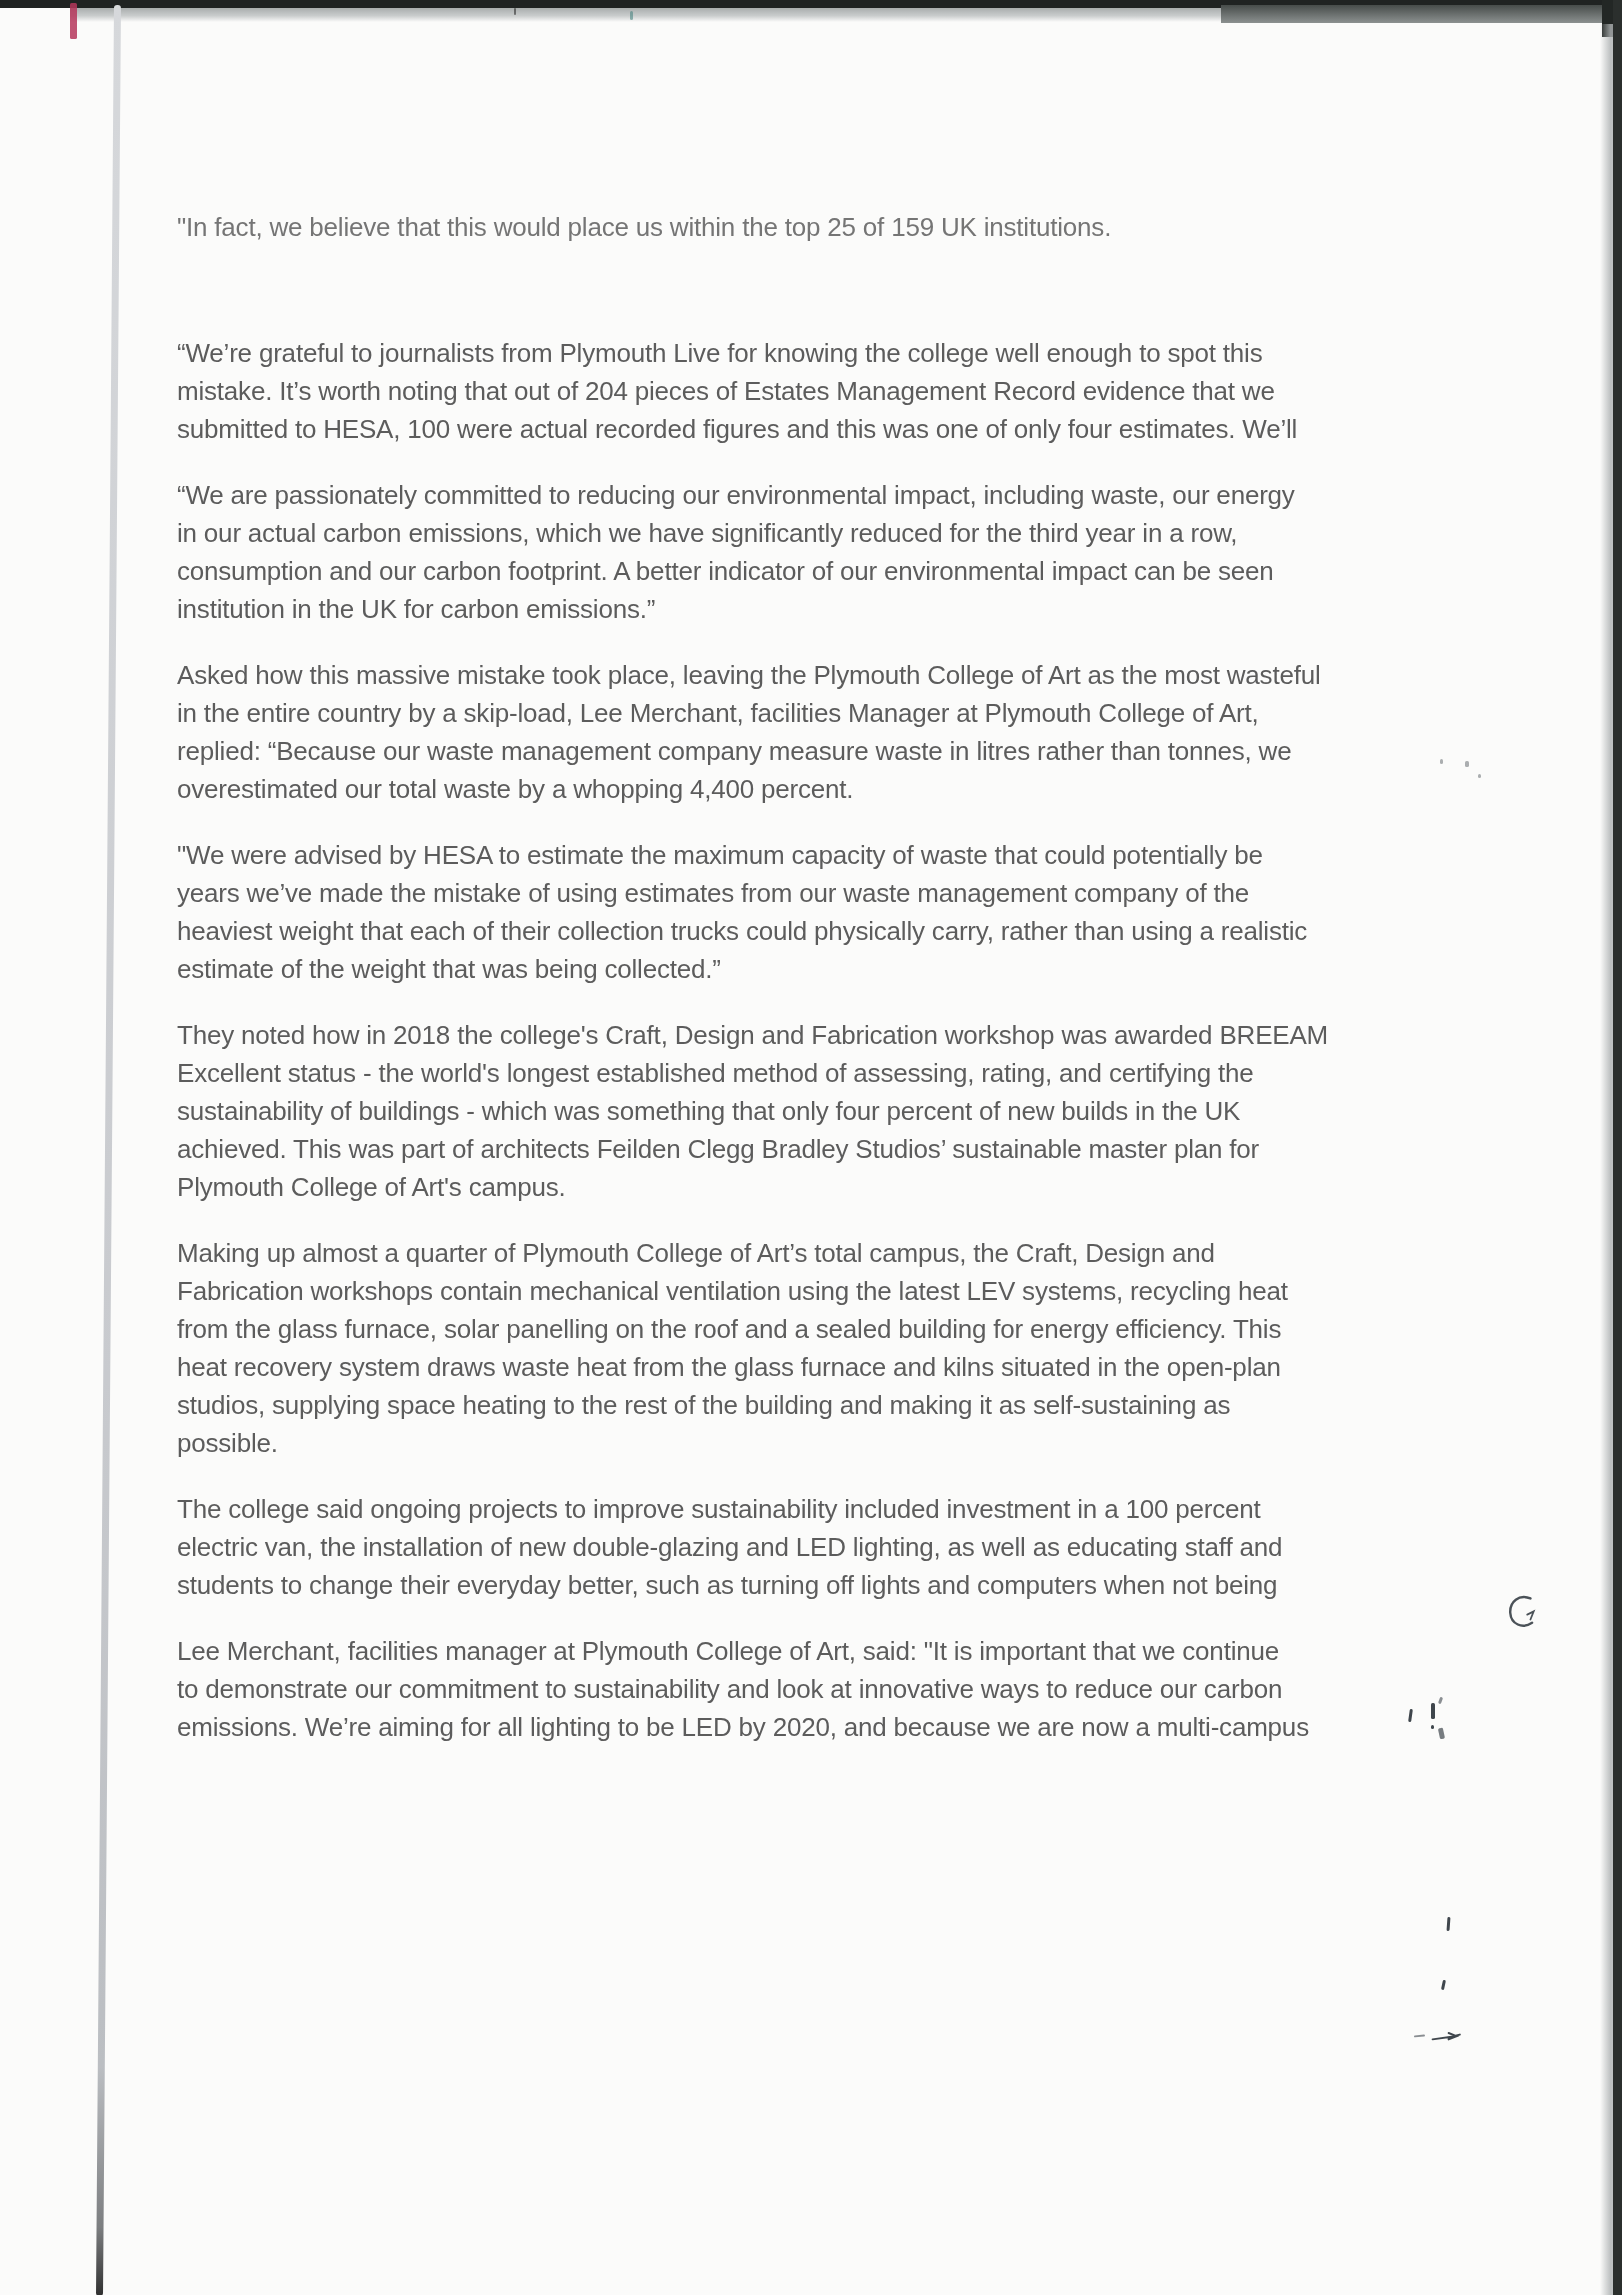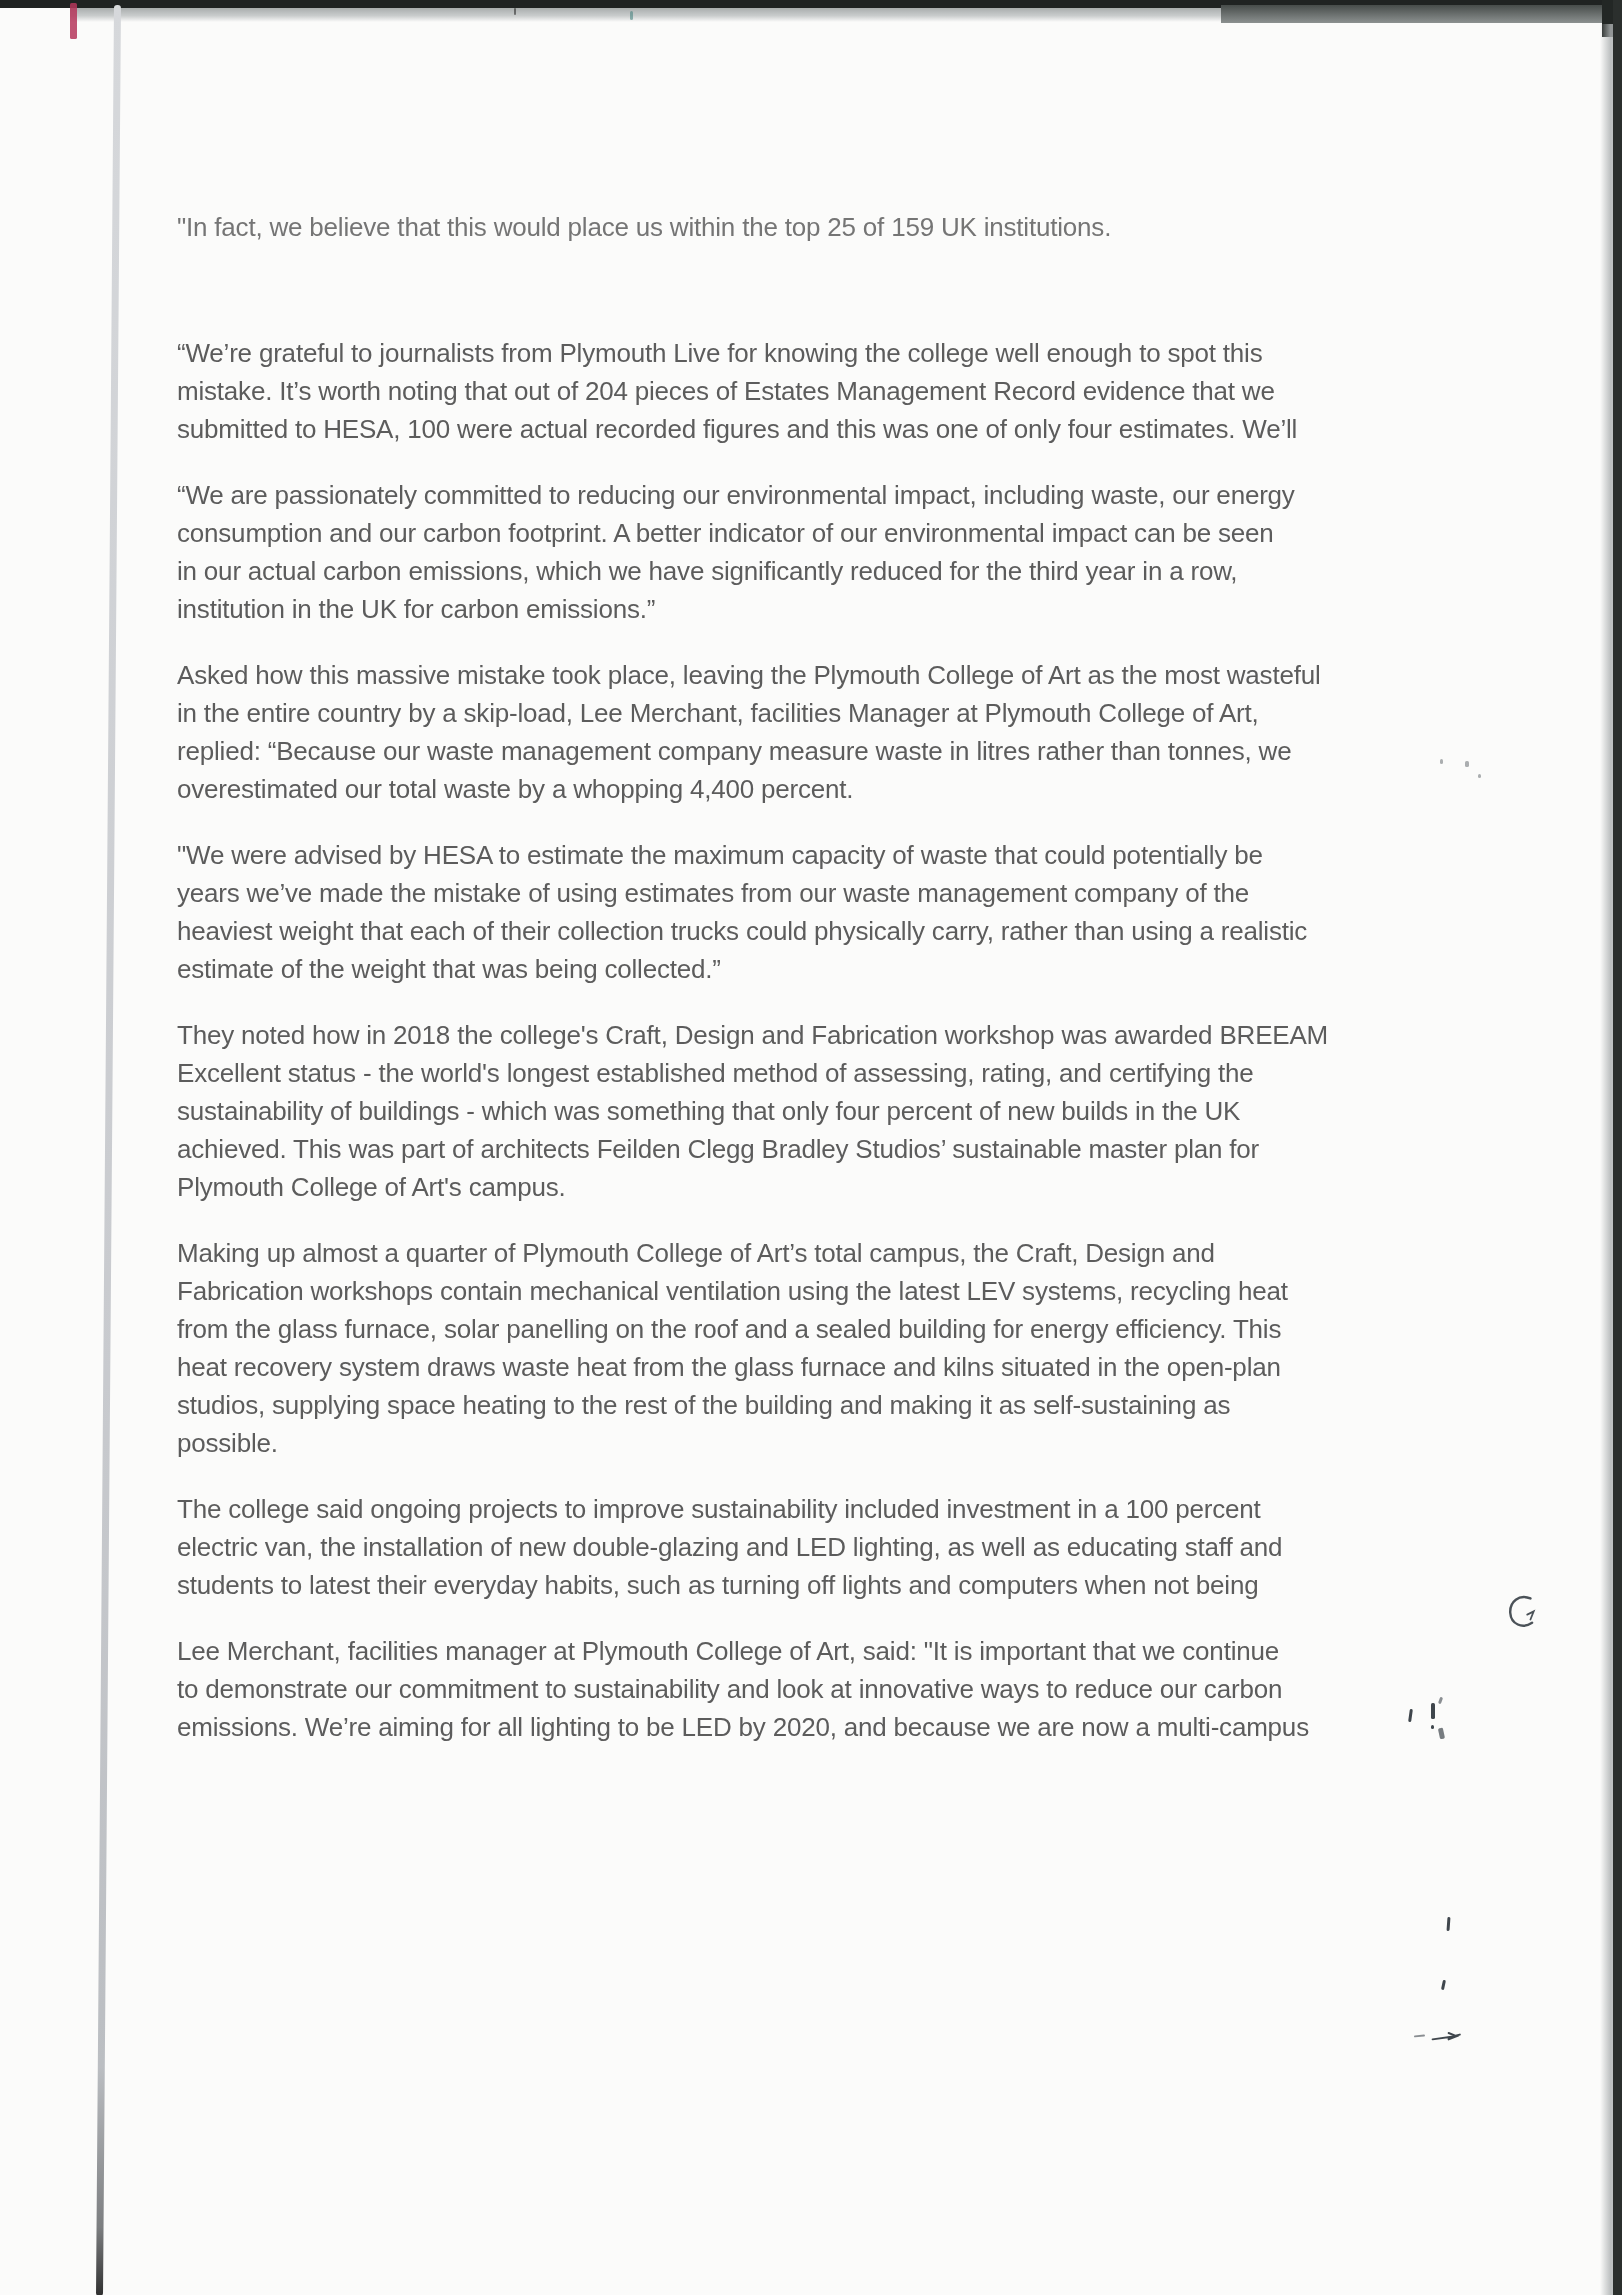--- a/index.html
+++ b/index.html
@@ -93,22 +93,22 @@
     </p>
 
     <p class="para">
       <span class="line">“We’re grateful to journalists from Plymouth Live for knowing the college well enough to spot this</span>
       <span class="line">mistake. It’s worth noting that out of 204 pieces of Estates Management Record evidence that we</span>
       <span class="line">submitted to HESA, 100 were actual recorded figures and this was one of only four estimates. We’ll</span>
     </p>
 
     <p class="para">
       <span class="line">“We are passionately committed to reducing our environmental impact, including waste, our energy</span>
+      <span class="line">in our actual carbon emissions, which we have significantly reduced for the third year in a row,</span>
       <span class="line">consumption and our carbon footprint. A better indicator of our environmental impact can be seen</span>
-      <span class="line">in our actual carbon emissions, which we have significantly reduced for the third year in a row,</span>
       <span class="line">institution in the UK for carbon emissions.”</span>
     </p>
 
     <p class="para">
       <span class="line">Asked how this massive mistake took place, leaving the Plymouth College of Art as the most wasteful</span>
       <span class="line">in the entire country by a skip-load, Lee Merchant, facilities Manager at Plymouth College of Art,</span>
       <span class="line">replied: “Because our waste management company measure waste in litres rather than tonnes, we</span>
       <span class="line">overestimated our total waste by a whopping 4,400 percent.</span>
     </p>
 
@@ -133,21 +133,21 @@
       <span class="line">Fabrication workshops contain mechanical ventilation using the latest LEV systems, recycling heat</span>
       <span class="line">from the glass furnace, solar panelling on the roof and a sealed building for energy efficiency. This</span>
       <span class="line">heat recovery system draws waste heat from the glass furnace and kilns situated in the open-plan</span>
       <span class="line">studios, supplying space heating to the rest of the building and making it as self-sustaining as</span>
       <span class="line">possible.</span>
     </p>
 
     <p class="para">
       <span class="line">The college said ongoing projects to improve sustainability included investment in a 100 percent</span>
       <span class="line">electric van, the installation of new double-glazing and LED lighting, as well as educating staff and</span>
-      <span class="line">students to latest their everyday habits, such as turning off lights and computers when not being</span>
+      <span class="line">students to change their everyday better, such as turning off lights and computers when not being</span>
     </p>
 
     <p class="para">
       <span class="line">Lee Merchant, facilities manager at Plymouth College of Art, said: "It is important that we continue</span>
       <span class="line">to demonstrate our commitment to sustainability and look at innovative ways to reduce our carbon</span>
       <span class="line">emissions. We’re aiming for all lighting to be LED by 2020, and because we are now a multi-campus</span>
     </p>
 
   </main>
 </div>

